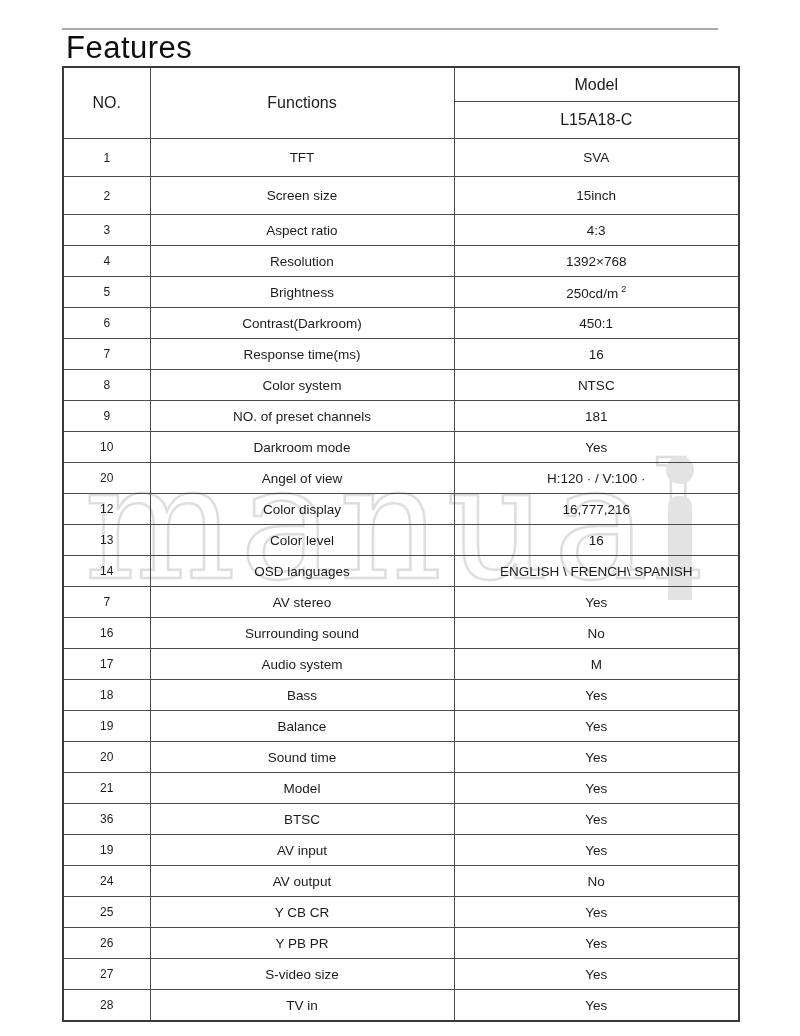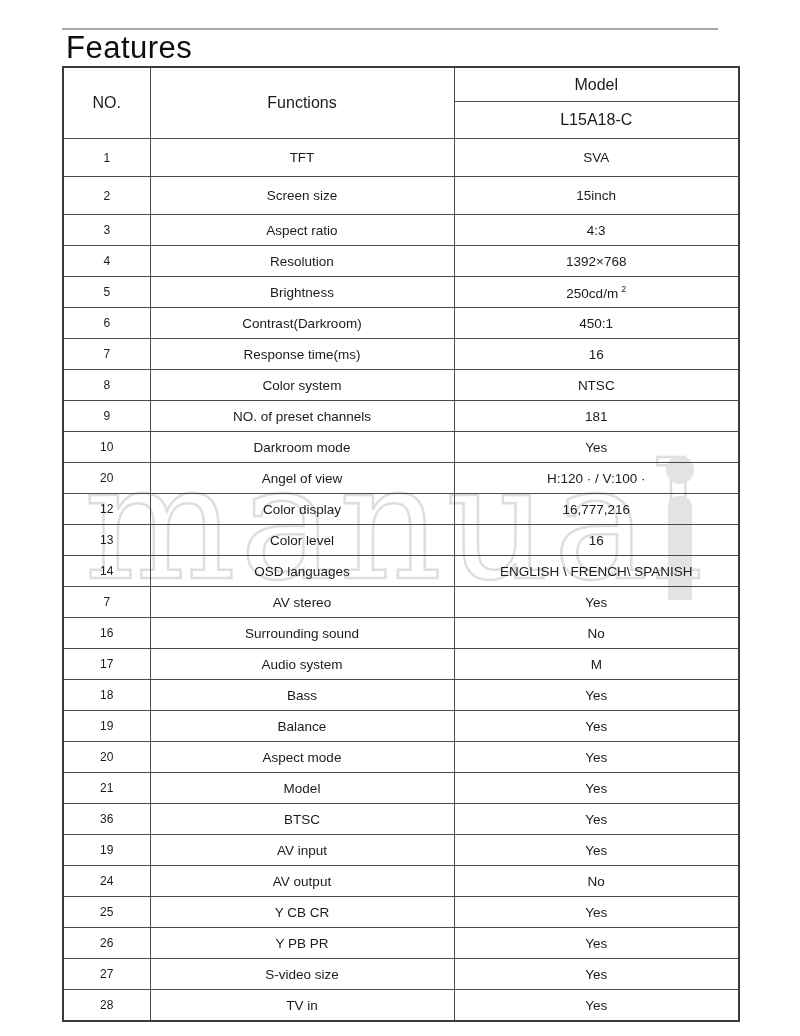--- a/index.html
+++ b/index.html
@@ -172,21 +172,21 @@
           <td class="c-fn">Bass</td>
           <td class="c-val">Yes</td>
         </tr>
         <tr>
           <td class="c-no">19</td>
           <td class="c-fn">Balance</td>
           <td class="c-val">Yes</td>
         </tr>
         <tr>
           <td class="c-no">20</td>
-          <td class="c-fn">Aspect mode</td>
+          <td class="c-fn">Sound time</td>
           <td class="c-val">Yes</td>
         </tr>
         <tr>
           <td class="c-no">21</td>
           <td class="c-fn">Model</td>
           <td class="c-val">Yes</td>
         </tr>
         <tr>
           <td class="c-no">36</td>
           <td class="c-fn">BTSC</td>

